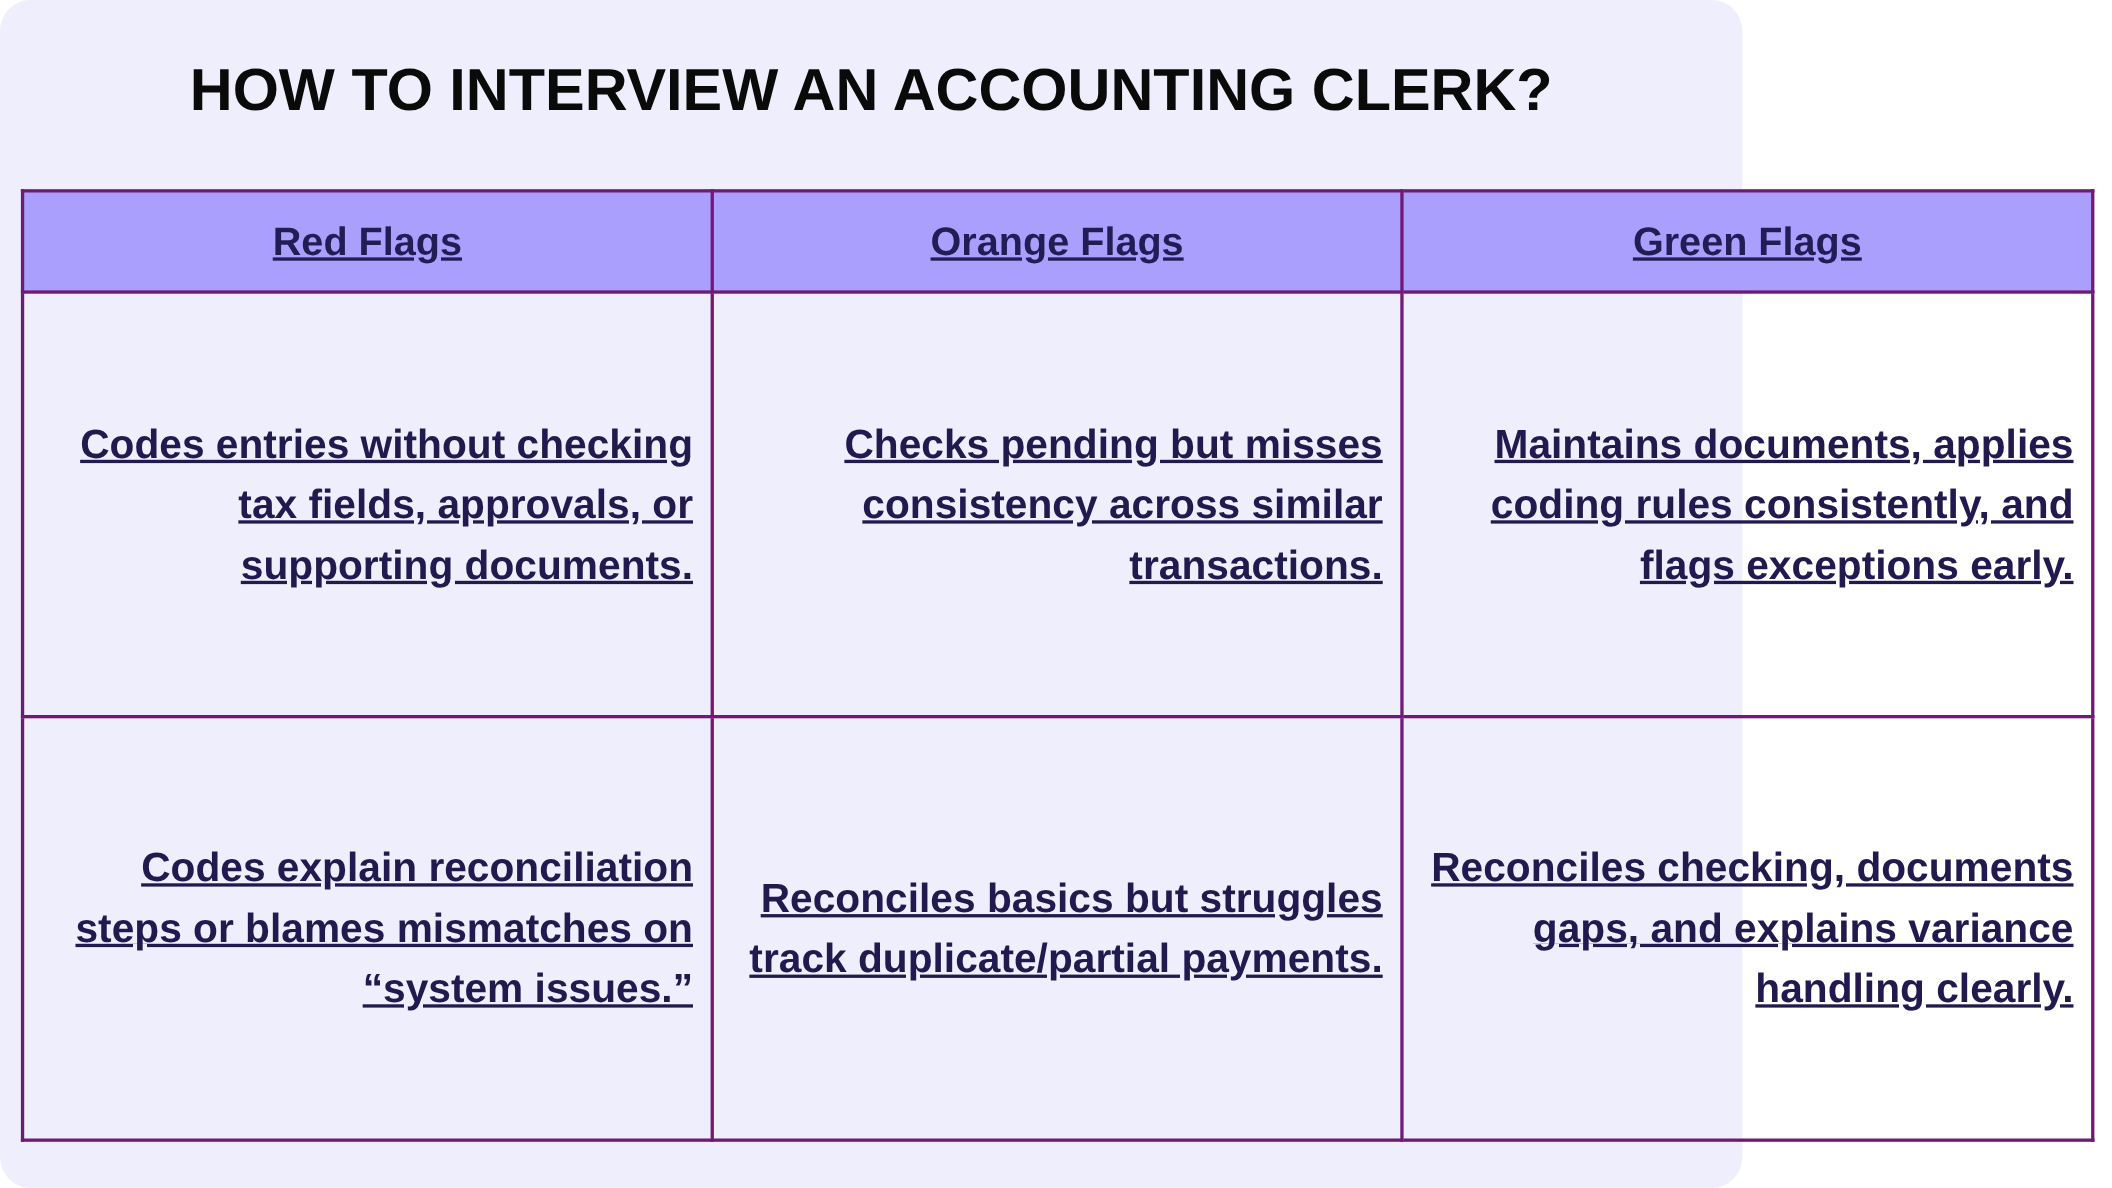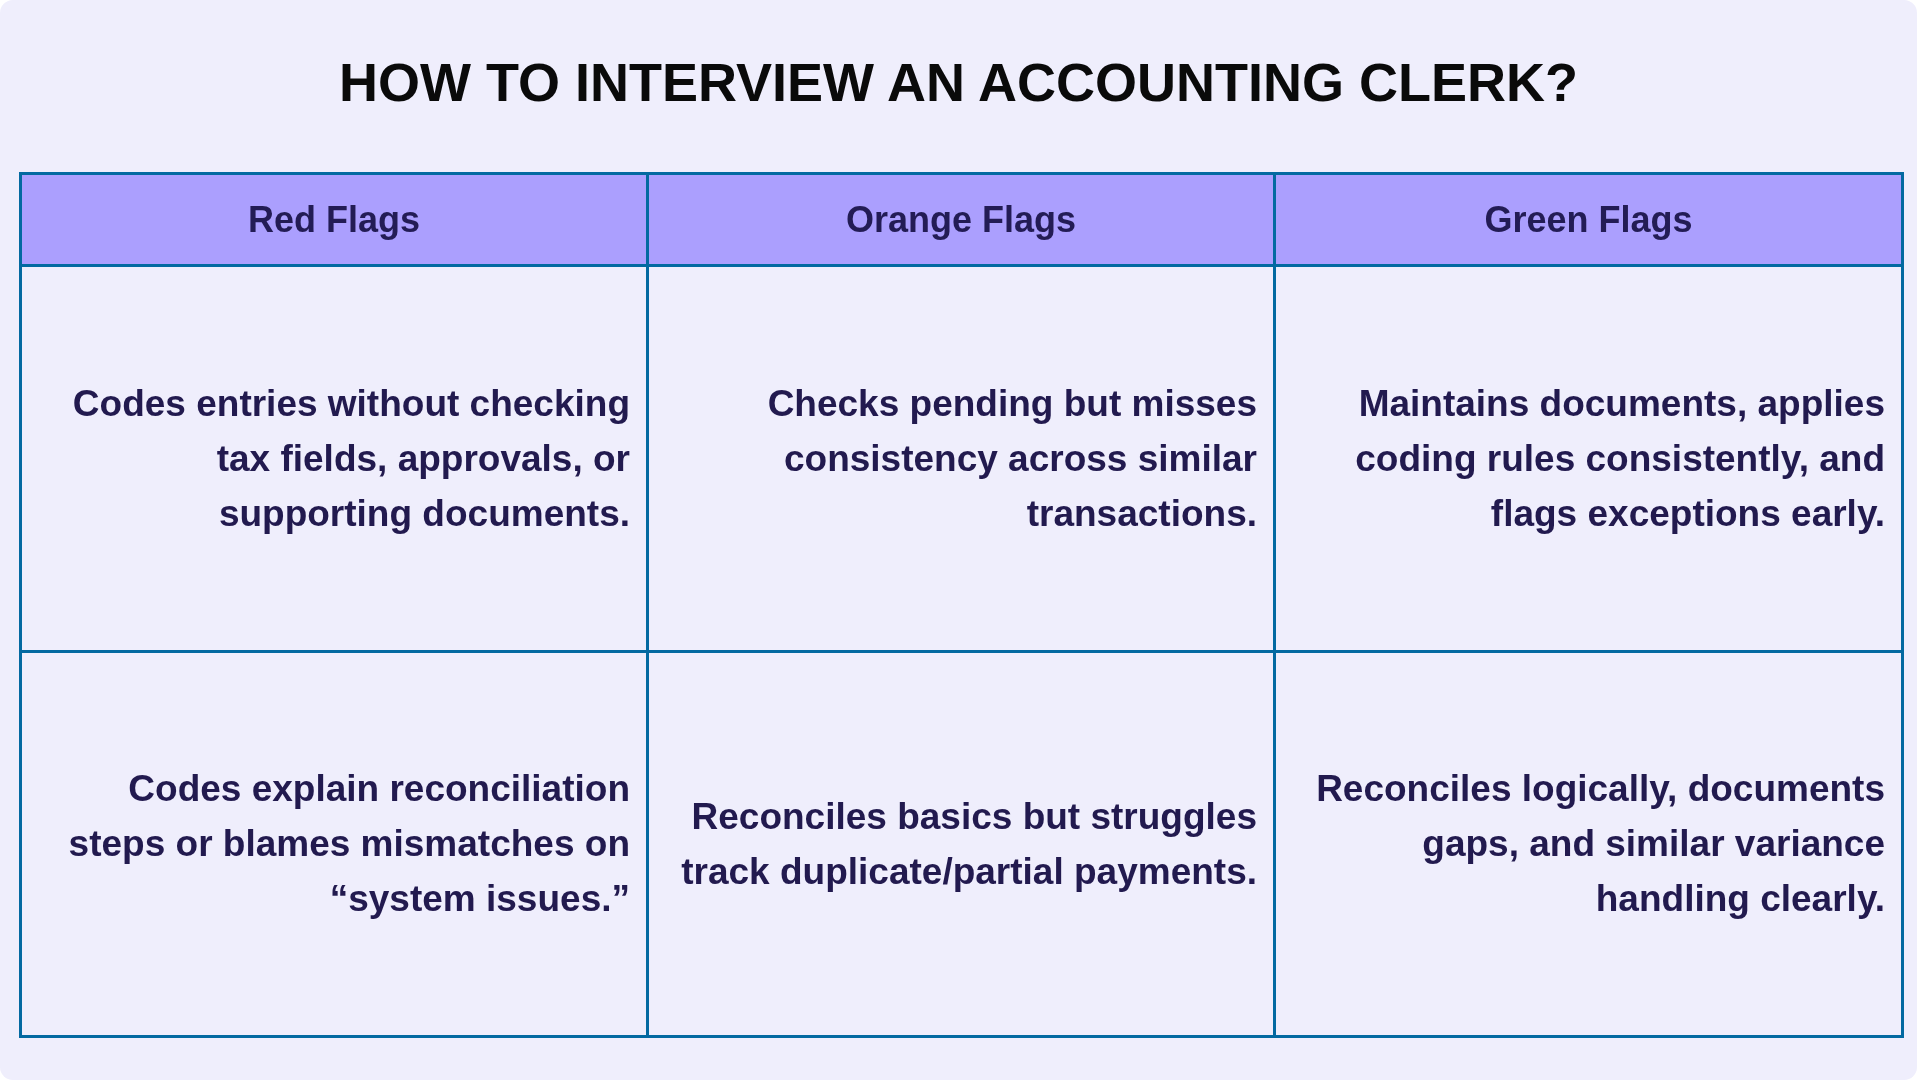--- a/index.html
+++ b/index.html
@@ -1,34 +1,34 @@
 <!DOCTYPE html>
 <html><head>
 <meta charset="utf-8">
 <style>
   html, body { margin: 0; padding: 0; }
   body {
     width: 1920px; height: 1080px; background: #ffffff; overflow: hidden;
     font-family: "Liberation Sans", "DejaVu Sans", sans-serif;
   }
   .card {
-    position: absolute; left: 0; top: 0; width: 1917px; height: 1080px;
-    background: #efeefc; border-radius: 13px; box-sizing: border-box;
+    position: absolute; left: 0; top: 0; width: 1584px; height: 1080px;
+    background: #efeefc; border-radius: 28px; box-sizing: border-box;
   }
   .title {
     position: absolute; left: 0; right: 0; top: 50px; text-align: center;
     font-size: 54px; font-weight: 700; color: #0a0a0a; letter-spacing: 0px;
     line-height: 64px;
   }
   table.flags {
     position: absolute; left: 19px; top: 172px; width: 1882px; height: 866px;
     border-collapse: collapse; table-layout: fixed;
   }
   table.flags th, table.flags td {
-    border: 3px solid #0369a1; box-sizing: border-box;
+    border: 3px solid #701a75; box-sizing: border-box; text-decoration: underline;
   }
   table.flags th {
     background: #ab9ffe; color: #231c55; font-size: 36px; font-weight: 700;
     height: 92px; text-align: center; vertical-align: middle;
   }
   table.flags td {
     color: #221a4f; font-size: 37px; font-weight: 700; line-height: 55px;
     padding: 0 16px 0 16px; vertical-align: middle; text-align: right;
     height: 258px;
   }
@@ -54,17 +54,17 @@
     </thead>
     <tbody>
       <tr>
         <td>Codes entries without checking tax fields, approvals, or supporting documents.</td>
         <td>Checks pending but misses consistency across similar transactions.</td>
         <td>Maintains documents, applies coding rules consistently, and flags exceptions early.</td>
       </tr>
       <tr>
         <td>Codes explain reconciliation steps or blames mismatches on “system issues.”</td>
         <td>Reconciles basics but struggles track duplicate/partial payments.</td>
-        <td>Reconciles logically, documents gaps, and similar variance handling clearly.</td>
+        <td>Reconciles checking, documents gaps, and explains variance handling clearly.</td>
       </tr>
     </tbody>
   </table>
 </div>
 
 </body></html>

